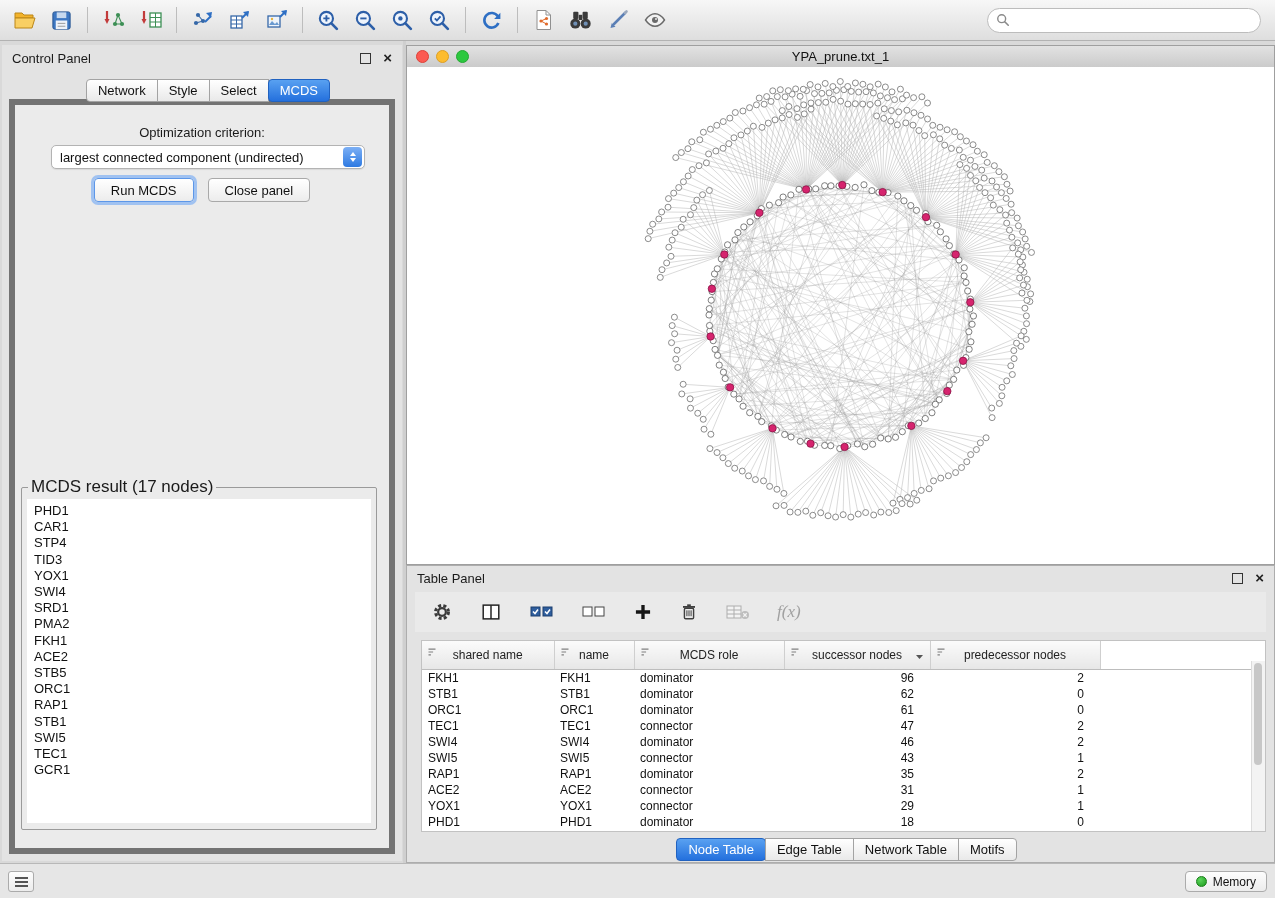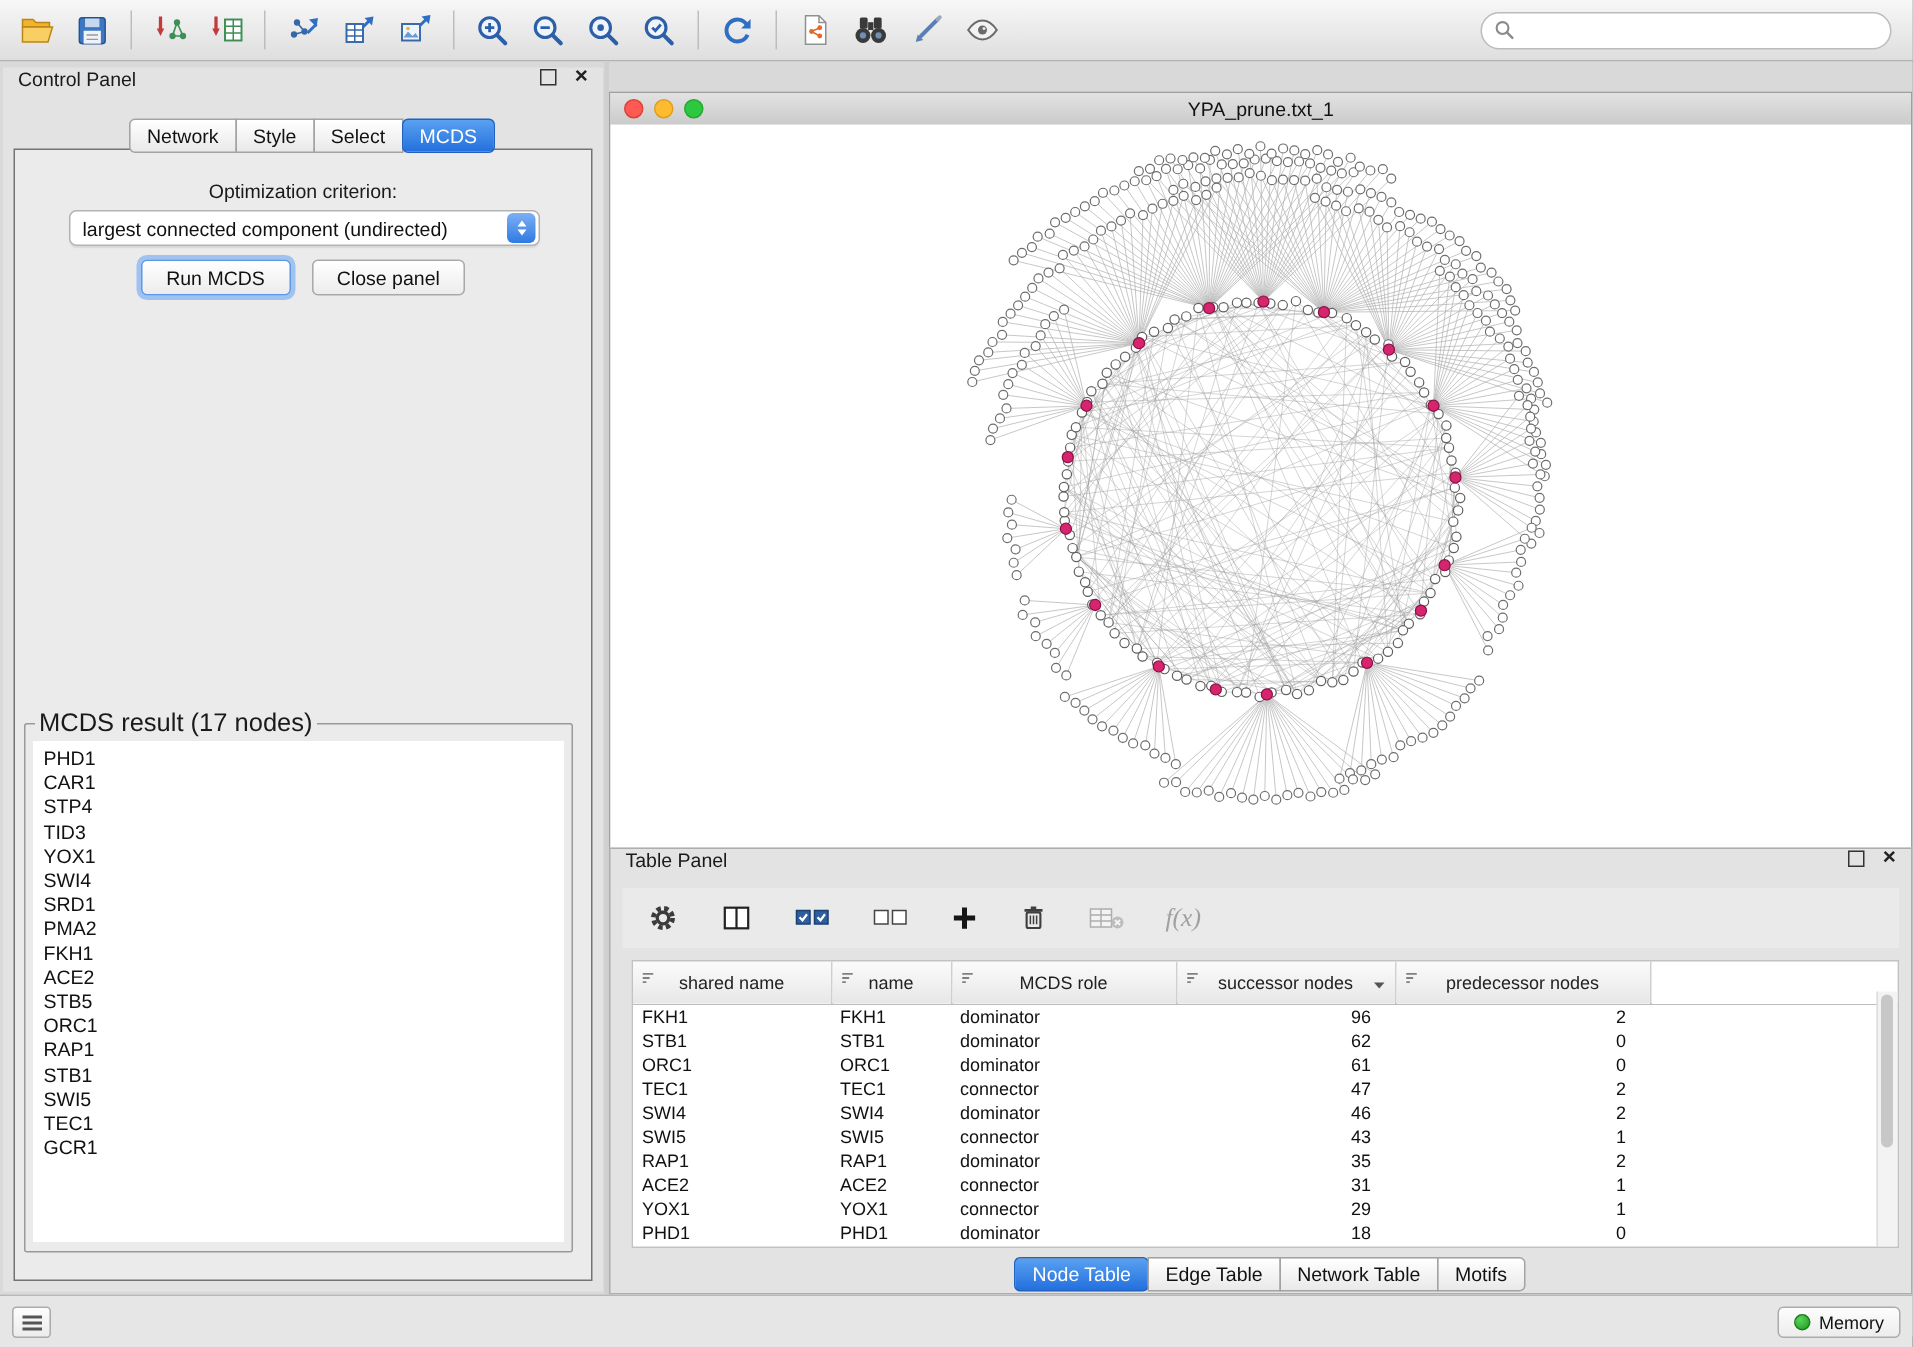--- a/index.html
+++ b/index.html
@@ -8,49 +8,49 @@
 
   
   .toolbar{position:absolute;left:0;top:0;right:0;height:41px;background:linear-gradient(#f7f7f7,#dedede);border-bottom:1px solid #b2b2b2;display:flex;align-items:center;padding-left:6px;box-sizing:border-box}
   .tb{width:37px;height:33px;display:flex;align-items:center;justify-content:center;background:transparent;border:none;padding:0;margin:0}
   .sep{width:1px;height:26px;background:#bdbdbd;margin:0 7px}
   .search{margin-left:auto;margin-right:14px;width:274px;height:25px;background:#fff;border:1px solid #bcbcbc;border-radius:13px;display:flex;align-items:center;padding-left:8px;box-sizing:border-box}
   .search input{border:none;outline:none;flex:1;font-size:13px;background:transparent;margin-left:5px;font-family:"Liberation Sans",sans-serif}
 
   
   .control-panel{position:absolute;left:2px;top:4px;width:400px;bottom:2px;background:#e3e3e3}
-  .panel-header{height:26px;display:flex;align-items:flex-start;padding:0 10px;font-size:13px;color:#1a1a1a}
+  .panel-header{height:26px;display:flex;align-items:center;padding:0 10px;font-size:13px;color:#1a1a1a}
   .ph-icons{margin-left:auto;display:flex;align-items:center;gap:12px}
   .float-ic{width:9px;height:9px;border:1.5px solid #333;display:inline-block}
   .close-ic{font-size:15px;font-weight:bold;color:#222;line-height:12px}
   .tabbar{position:absolute;left:0;right:0;top:34px;display:flex;justify-content:center;z-index:2}
   .tab{font-size:13px;line-height:15px;padding:3px 11px;background:linear-gradient(#ffffff,#e9e9e9);border:1px solid #a3a3a3;margin-left:-1px;color:#111;white-space:nowrap}
   .tab:first-child{margin-left:12px;border-top-left-radius:4px;border-bottom-left-radius:4px}
   .tab:last-child{border-top-right-radius:4px;border-bottom-right-radius:4px}
   .tab.selected{background:linear-gradient(#59a1f1,#2470dd);border-color:#2162c0;color:#fff;border-radius:4px}
-  .cp-content{position:absolute;left:7px;right:7px;top:54px;bottom:7px;background:#ebebeb;border:1px solid #737373}
+  .cp-content{position:absolute;left:7px;right:7px;top:54px;bottom:7px;background:#ebebeb;border:6px solid #737373}
   .opt-label{position:absolute;left:0;right:0;top:20px;text-align:center;font-size:13px;color:#1a1a1a}
   .select{position:absolute;left:36px;top:40px;width:314px;height:24px;background:#fff;border:1px solid #b3b3b3;border-radius:5px;display:flex;align-items:center;box-sizing:border-box;box-shadow:0 1px 1px rgba(0,0,0,.08)}
   .select .val{flex:1;font-size:13px;padding-left:8px;color:#111;white-space:nowrap;overflow:hidden}
   .stepper{width:19px;height:20px;margin-right:2px;border-radius:4px;background:linear-gradient(#7db0f5,#2e7ae2);display:flex;flex-direction:column;align-items:center;justify-content:center;gap:2px;flex:none}
   .stepper .up{width:0;height:0;border-left:3.5px solid transparent;border-right:3.5px solid transparent;border-bottom:4.5px solid #fff}
   .stepper .dn{width:0;height:0;border-left:3.5px solid transparent;border-right:3.5px solid transparent;border-top:4.5px solid #fff}
   .btn-row{position:absolute;left:0;right:0;top:73px;display:flex;justify-content:center;gap:14px}
   .btn{height:24px;padding:0 16px;font-size:13px;color:#111;background:linear-gradient(#ffffff,#ececec);border:1px solid #a9a9a9;border-radius:4px;font-family:"Liberation Sans",sans-serif}
   .btn.focused{border-color:#5d97e8;box-shadow:0 0 0 3px rgba(98,160,245,.55)}
   fieldset.result-group{position:absolute;left:6px;right:12px;top:372px;bottom:18px;border:1px solid #9a9a9a;border-radius:2px;margin:0;padding:0}
   fieldset.result-group legend{font-size:17px;color:#1a1a1a;margin-left:6px;padding:0 3px}
   .result-list{position:absolute;left:5px;right:5px;top:2px;bottom:6px;background:#fff;overflow:hidden;padding:4px 0 0 7px;box-sizing:border-box}
   .result-item{font-size:13px;line-height:16.2px;color:#111}
 
   .vsplit{position:absolute;left:403px;top:0;bottom:0;width:3px;background:#cfcfcf}
 
   
   .content{position:absolute;left:0;top:41px;right:0;bottom:28px;background:#d9d9d9}
-  .net-frame{position:absolute;left:406px;top:20px;right:0;height:520px;background:#fff;border:1px solid #9f9f9f;box-sizing:border-box}
+  .net-frame{position:absolute;left:406px;top:4px;right:0;height:520px;background:#fff;border:1px solid #9f9f9f;box-sizing:border-box}
   .net-titlebar{height:21px;background:linear-gradient(#e2e2e2,#cbcbcb);border-bottom:1px solid #a6a6a6;position:relative}
   .net-title{position:absolute;left:0;right:0;top:3px;text-align:center;font-size:13px;color:#111}
   .tl{position:absolute;top:4px;width:13px;height:13px;border-radius:50%;box-sizing:border-box}
   .tl-red{left:9px;background:#fc5a52;border:1px solid #dd4138}
   .tl-yellow{left:29px;background:#fdbc2f;border:1px solid #de9f23}
   .tl-green{left:49px;background:#2cc83f;border:1px solid #24a833}
   .net-canvas{position:absolute;left:0;right:0;top:21px;bottom:0;background:#fff;overflow:hidden}
 
   
   .table-panel{position:absolute;left:406px;top:524px;right:0;bottom:0;background:#e3e3e3;border:1px solid #adadad;box-sizing:border-box}

